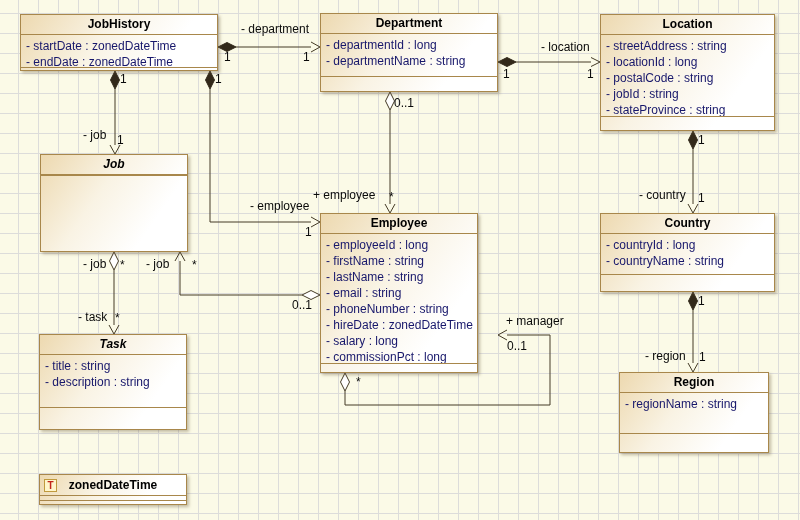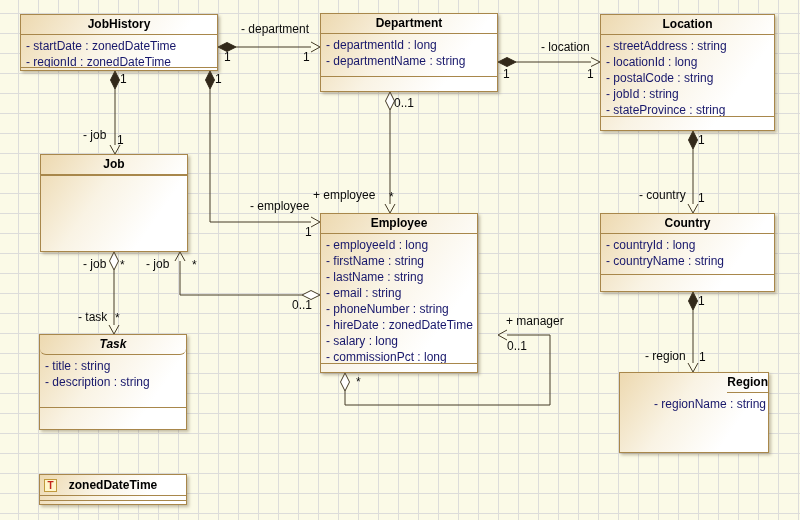--- a/index.html
+++ b/index.html
@@ -18,23 +18,23 @@
     position:absolute;display:flex;flex-direction:column;box-sizing:border-box;
     border:1px solid #a8874b;
     background:linear-gradient(125deg,#edd9b0 0%,#f9f3e4 40%,#ffffff 75%);
     box-shadow:2px 2px 3px rgba(110,95,60,0.40);
   }
   .uml-class .title{
     height:19px;line-height:19px;flex:0 0 19px;text-align:center;
     font-weight:bold;font-size:12px;color:#000;border-bottom:1px solid #a8874b;
     white-space:nowrap;overflow:hidden;
   }
-  .uml-class .title.italic{font-style:italic;border-radius:6px;}
+  .uml-class .title.italic{font-style:italic;}
   .uml-class ul.attrs{
-    list-style:none;margin:0;padding:3px 2px 0 5px;flex:1 1 auto;overflow:hidden;
+    list-style:none;margin:0;padding:3px 10px 0 5px;flex:1 1 auto;overflow:hidden;
     font-size:12px;line-height:16px;color:#17176b;white-space:nowrap;
   }
   .uml-class .ops{border-top:1px solid #a8874b;flex:0 0 auto;}
   .uml-datatype{
     position:absolute;display:flex;flex-direction:column;box-sizing:border-box;
     border:1px solid #a8874b;
     background:linear-gradient(125deg,#edd9b0 0%,#f9f3e4 40%,#ffffff 75%);
     box-shadow:2px 2px 3px rgba(110,95,60,0.40);
   }
   .dt-title{height:20px;flex:0 0 20px;display:flex;align-items:center;}
@@ -117,21 +117,21 @@
       <path d="M693,310 V363"></path>
       <polygon points="693,292 688.5,301 693,310 697.5,301" fill="#32291a" stroke="#32291a"></polygon>
       <path d="M688,363 L693,372 L698,363"></path>
     </g>
   </svg>
 
   <div class="uml-class" style="left:20px;top:14px;width:198px;height:57px;">
     <div class="title">JobHistory</div>
     <ul class="attrs">
         <li>- startDate : zonedDateTime</li>
-        <li>- regionId : zonedDateTime</li>
+        <li>- endDate : zonedDateTime</li>
       </ul>
     <div class="ops" style="height:2px;"></div>
   </div>
 
   <div class="uml-class" style="left:320px;top:13px;width:178px;height:79px;">
     <div class="title">Department</div>
     <ul class="attrs">
         <li>- departmentId : long</li>
         <li>- departmentName : string</li>
       </ul>
@@ -143,21 +143,21 @@
     <ul class="attrs">
         <li>- streetAddress : string</li>
         <li>- locationId : long</li>
         <li>- postalCode : string</li>
         <li>- jobId : string</li>
         <li>- stateProvince : string</li>
       </ul>
     <div class="ops" style="height:13px;"></div>
   </div>
 
-  <div class="uml-class" style="left:40px;top:154px;width:148px;height:98px;">
+  <div class="uml-class" style="left:40px;top:154px;width:148px;height:98px;font-style:italic;">
     <div class="title">Job</div>
     <div class="ops" style="height:9px;"></div>
   </div>
 
   <div class="uml-class" style="left:320px;top:213px;width:158px;height:160px;">
     <div class="title">Employee</div>
     <ul class="attrs">
         <li>- employeeId : long</li>
         <li>- firstName : string</li>
         <li>- lastName : string</li>
@@ -181,21 +181,21 @@
 
   <div class="uml-class" style="left:39px;top:334px;width:148px;height:96px;">
     <div class="title italic">Task</div>
     <ul class="attrs">
         <li>- title : string</li>
         <li>- description : string</li>
       </ul>
     <div class="ops" style="height:21px;"></div>
   </div>
 
-  <div class="uml-class" style="left:619px;top:372px;width:150px;height:81px;align-items:flex-end;">
+  <div class="uml-class" style="left:619px;top:372px;width:150px;height:81px;">
     <div class="title">Region</div>
     <ul class="attrs">
         <li>- regionName : string</li>
       </ul>
     <div class="ops" style="height:18px;"></div>
   </div>
 
   <div class="uml-datatype" style="left:39px;top:474px;width:148px;height:31px;">
     <div class="dt-title">
       <span class="dt-icon">T</span>

